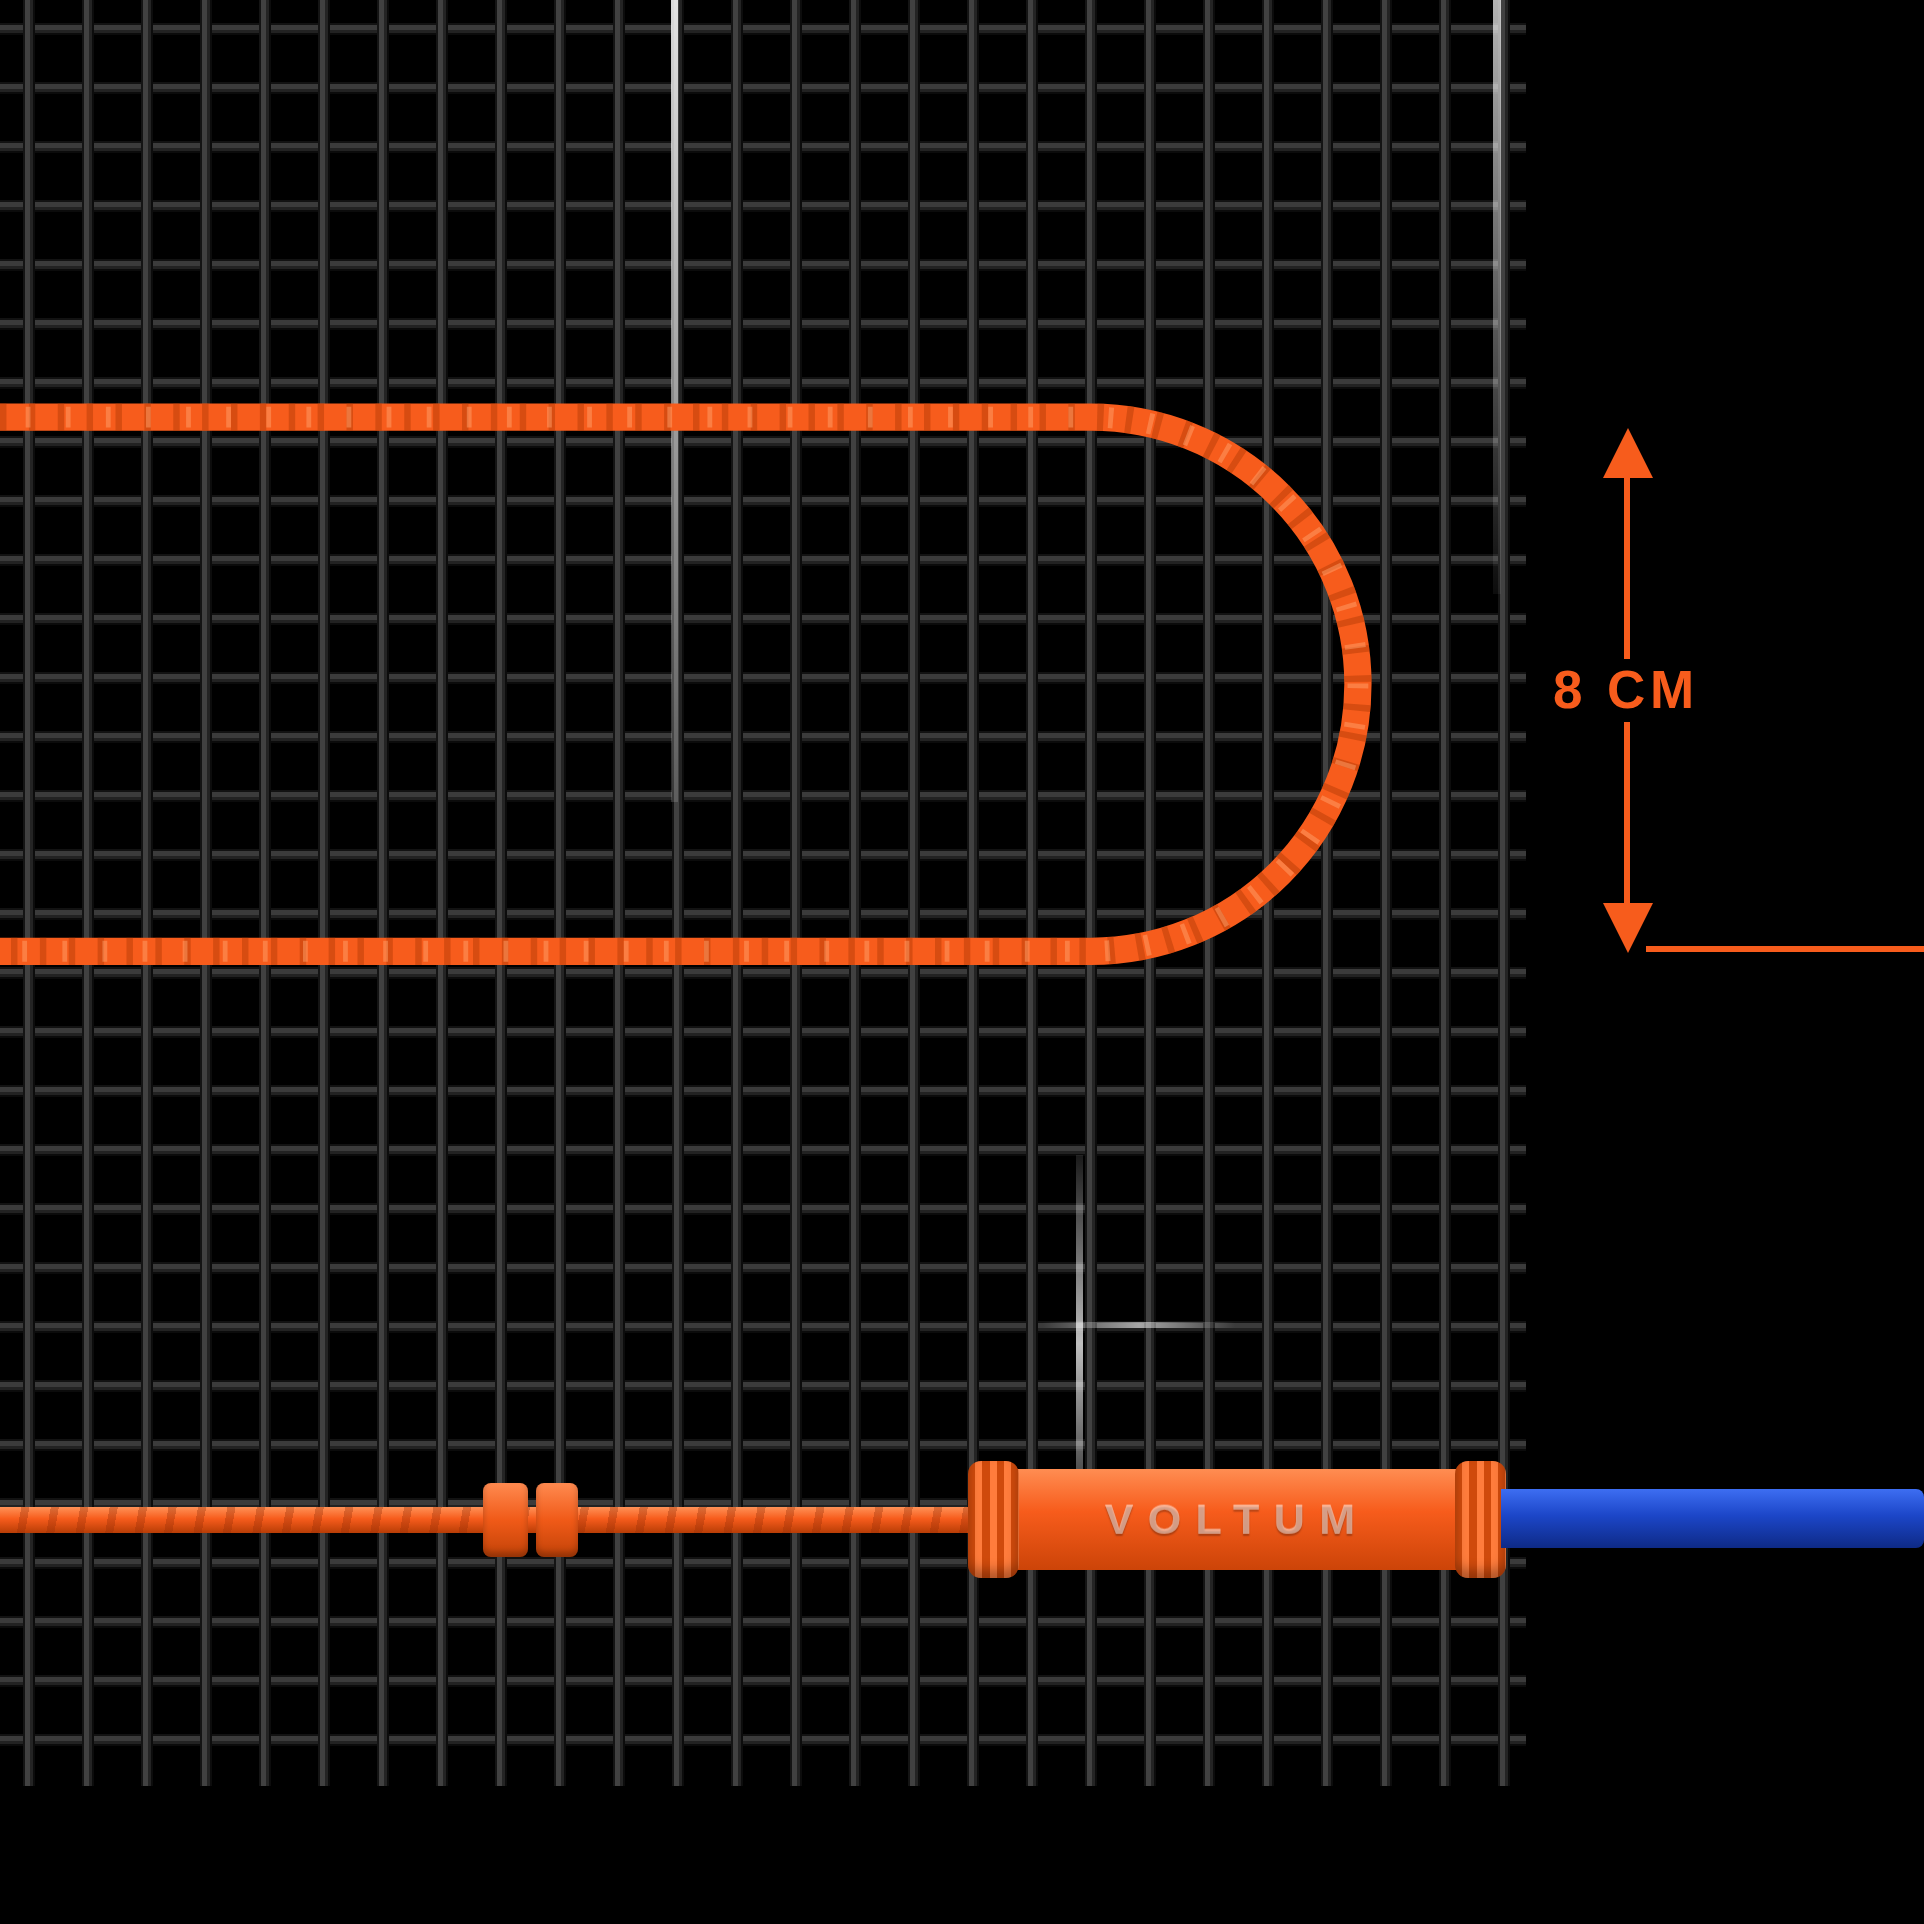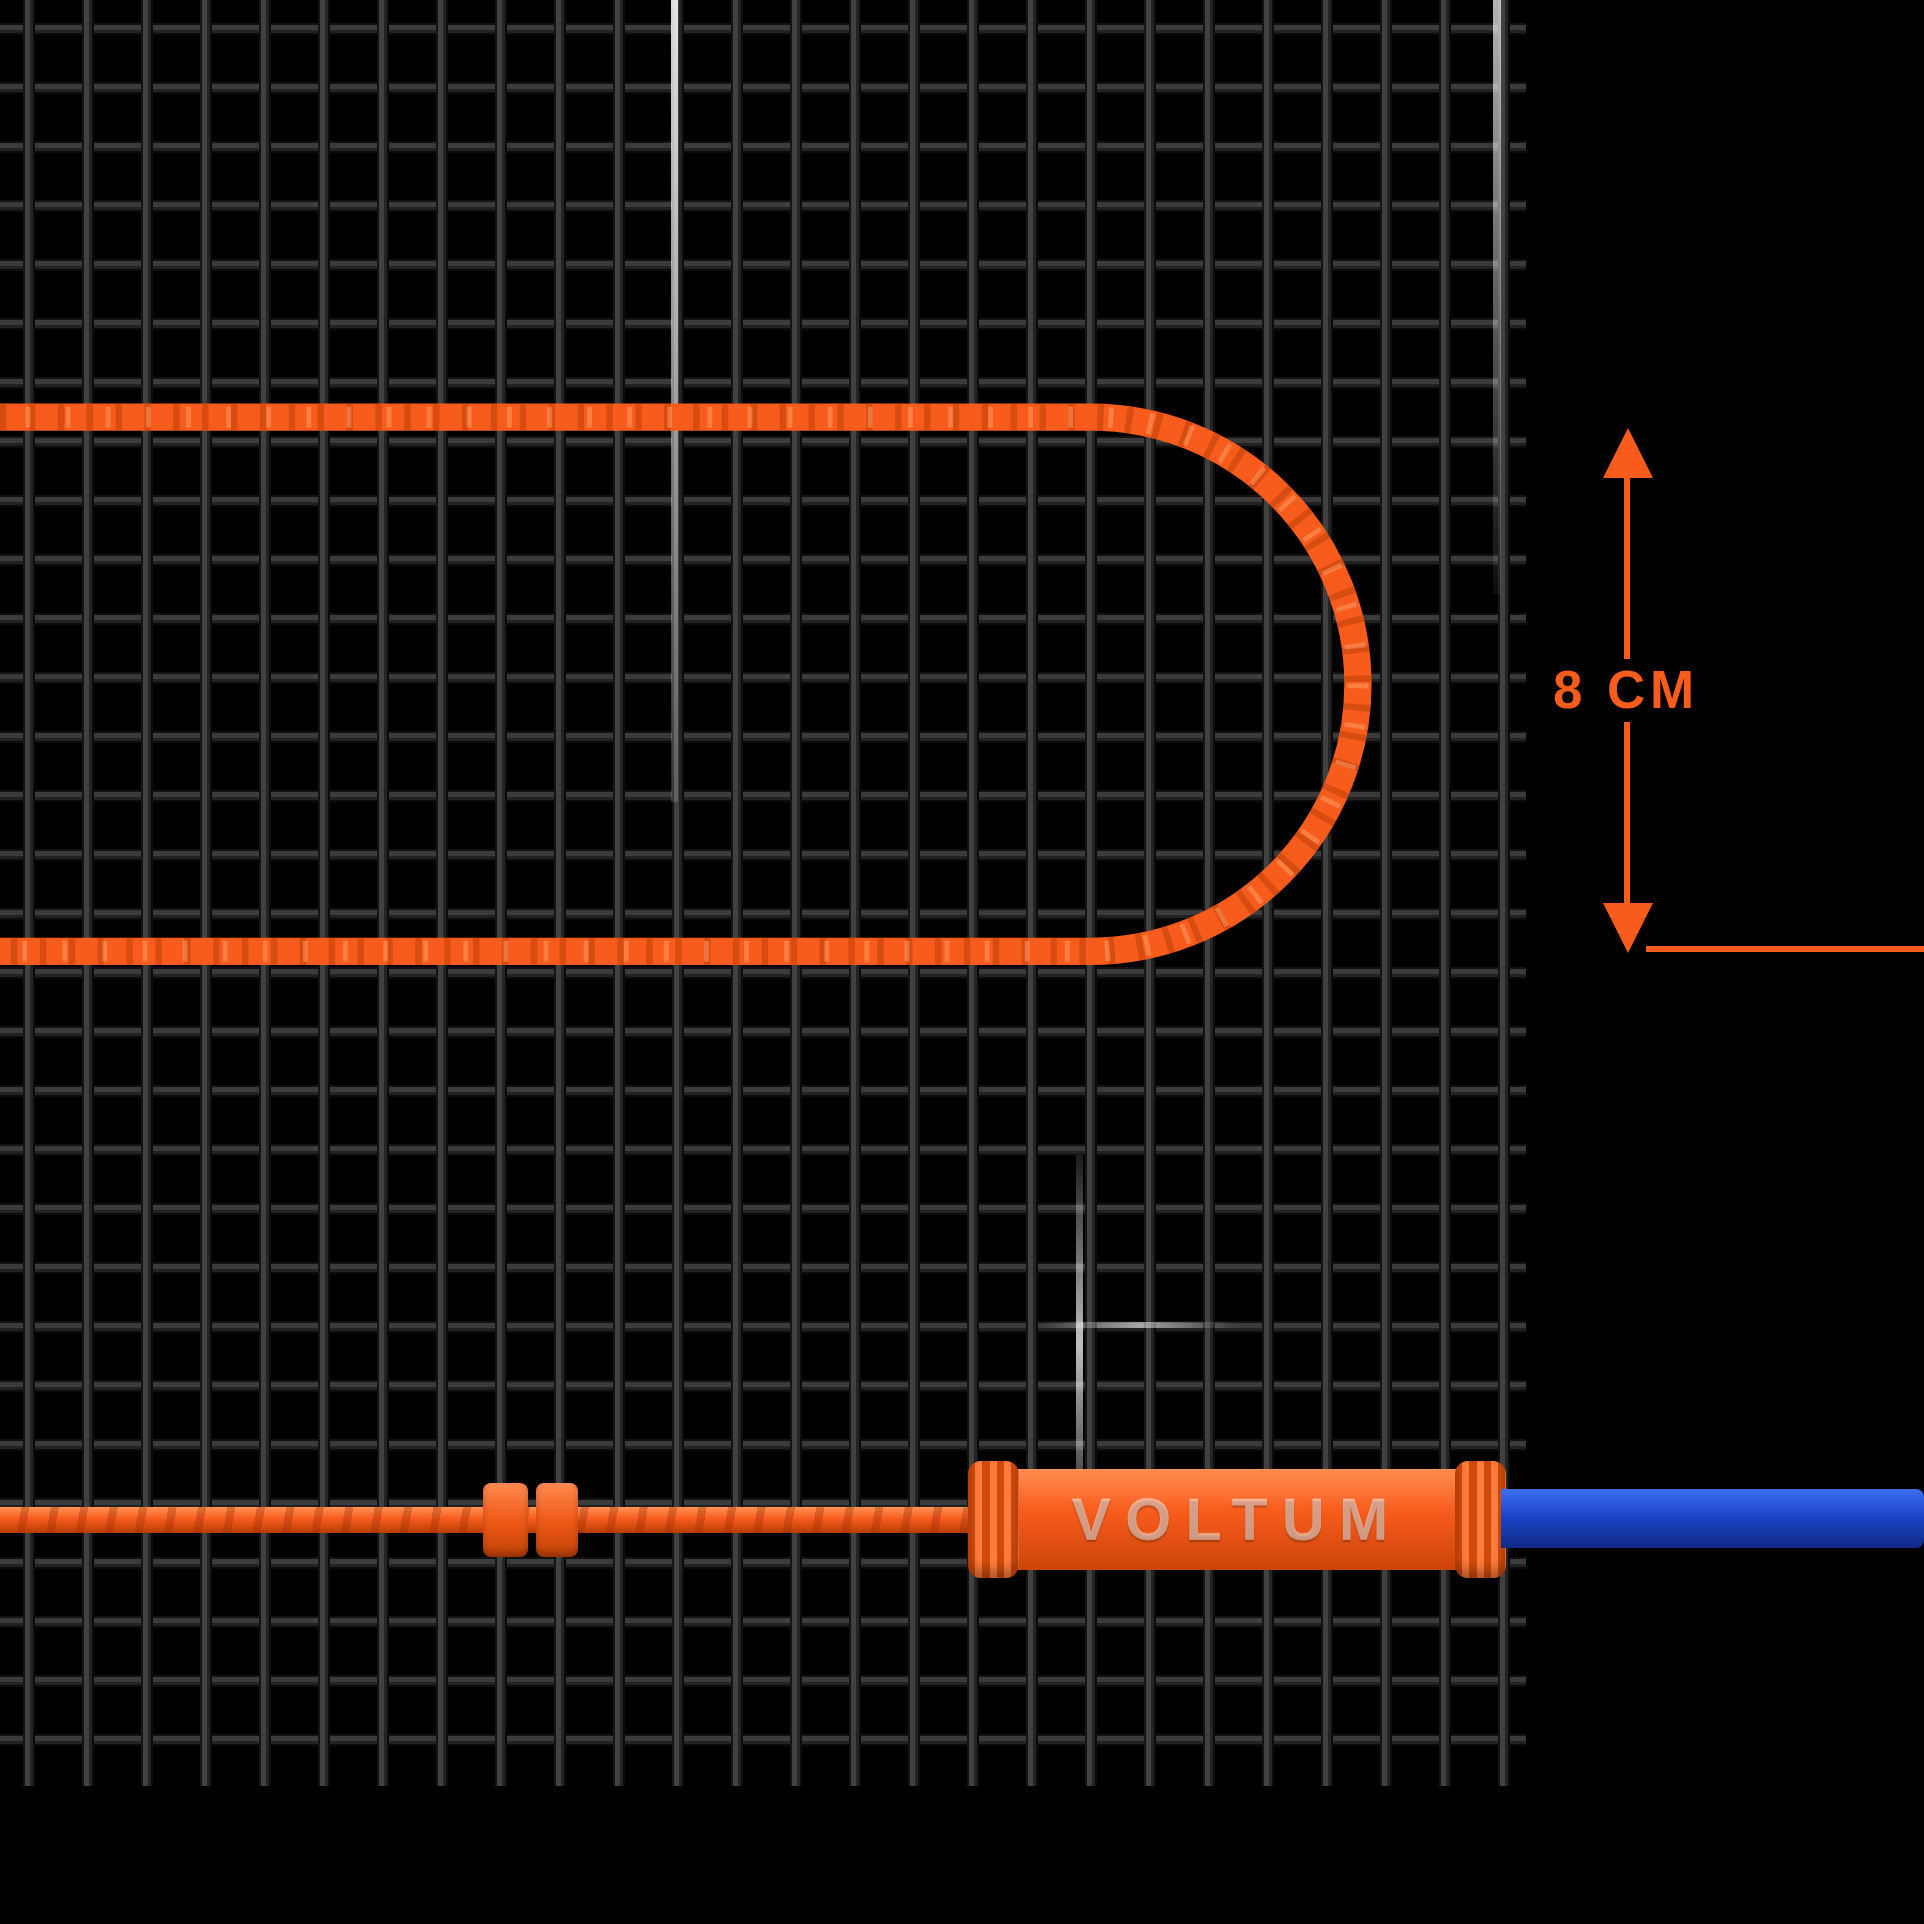--- a/index.html
+++ b/index.html
@@ -85,21 +85,21 @@
   }
   .connector .cap{
     position:absolute;top:-8px;width:51px;height:117px;border-radius:13px;
     background:repeating-linear-gradient(to right,#cf4a0c 0 7.2px,#ff7c3c 7.2px 14.4px);
     box-shadow:inset 0 -8px 11.2px rgba(0,0,0,.3);
   }
   .connector .cap.left{left:-1.6px;}
   .connector .cap.right{right:-1.6px;}
   .brand{
     color:rgba(255,255,255,.40);
-    font-size:59px;font-weight:bold;letter-spacing:14.4px;
+    font-size:43px;font-weight:bold;letter-spacing:14.4px;
     text-shadow:0 1.6px 1.6px rgba(0,0,0,.25), 0 -0.8px 0 rgba(255,255,255,.2);
     user-select:none;
   }
   .blue-cable{
     position:absolute;left:1501px;top:1489px;width:423px;height:59px;
     border-radius:0 8px 8px 0;
     background:linear-gradient(to bottom,#3d6ef2,#1c46c8 45%,#0e2a86);
   }
 </style>
 </head>

